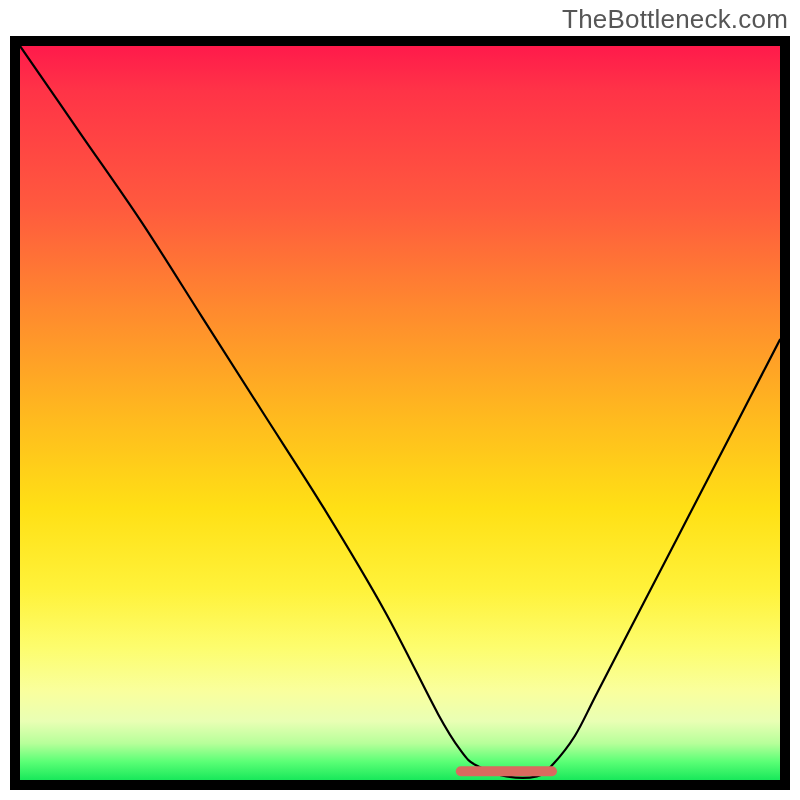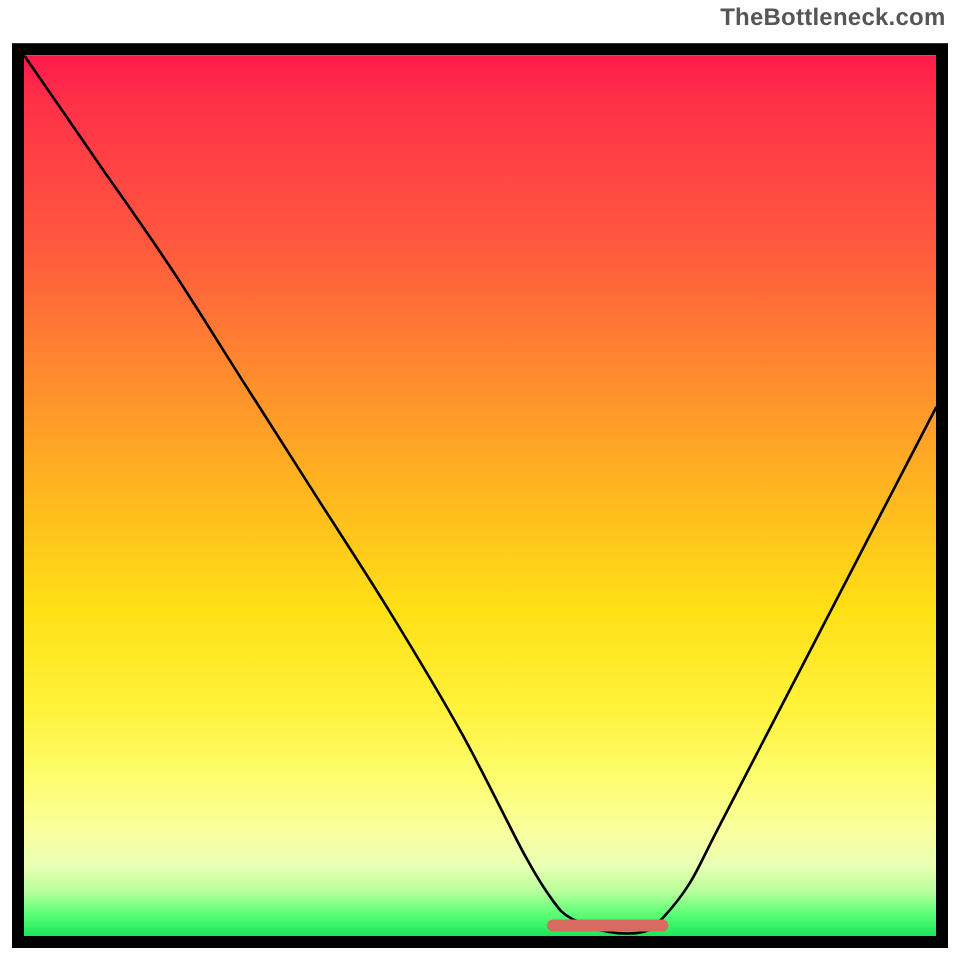--- a/index.html
+++ b/index.html
@@ -7,23 +7,23 @@
   .chart-container {
     position: relative;
     width: 800px;
     height: 800px;
   }
   .watermark {
     position: absolute;
     top: 4px;
     right: 12px;
     font-family: Arial, Helvetica, sans-serif;
-    font-size: 20px;
+    font-size: 26px;
     color: #565656;
-    font-weight: 700;
+    font-weight: 400;
     z-index: 10;
     letter-spacing: 0.2px;
   }
   .plot-frame {
     position: absolute;
     left: 10px;
     top: 36px;
     width: 780px;
     height: 754px;
     border: 10px solid #000;

